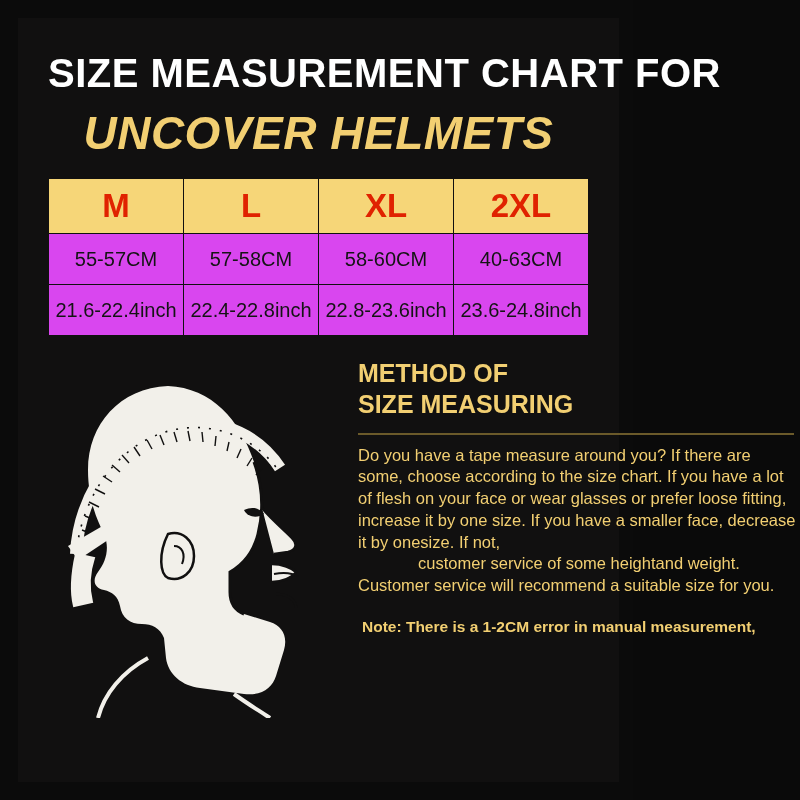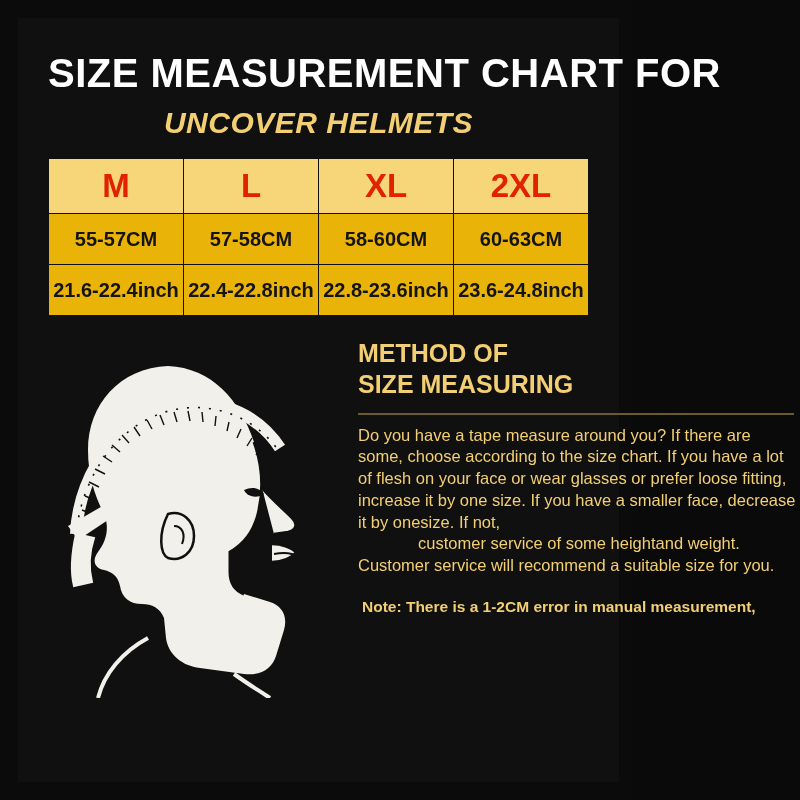--- a/index.html
+++ b/index.html
@@ -36,21 +36,21 @@
     font-size: 40px;
     font-weight: bold;
     letter-spacing: 0.5px;
     line-height: 1.05;
     margin: 8px 0 0 0;
     white-space: nowrap;
   }
   .title-sub {
     text-align: center;
     color: #f2cf72;
-    font-size: 30px;
+    font-size: 46px;
     font-weight: bold;
     font-style: italic;
     letter-spacing: 0.5px;
     margin: 12px 0 0 0;
     white-space: nowrap;
   }
   
   .size-table {
     margin: 18px 0 0 0;
     width: 100%;
@@ -65,25 +65,24 @@
   }
   .row-head td {
     background: #f6d678;
     color: #e02200;
     font-size: 33px;
     font-weight: bold;
     height: 54px;
     line-height: 54px;
   }
   .row-cm td, .row-in td {
-    background: #eab308;
+    background: #d946ef;
     color: #141414;
     height: 50px;
     line-height: 50px;
-    font-weight: bold;
   }
   .row-cm td {
     font-size: 20px;
   }
   .row-in td {
     font-size: 20px;
   }
   
   .lower {
     position: relative;
@@ -152,21 +151,21 @@
           <tr class="row-head">
         <td>M</td>
         <td>L</td>
         <td>XL</td>
         <td>2XL</td>
       </tr>
       <tr class="row-cm">
         <td>55-57CM</td>
         <td>57-58CM</td>
         <td>58-60CM</td>
-        <td>60-63CM</td>
+        <td>40-63CM</td>
       </tr>
       <tr class="row-in">
         <td>21.6-22.4inch</td>
         <td>22.4-22.8inch</td>
         <td>22.8-23.6inch</td>
         <td>23.6-24.8inch</td>
       </tr>
     </tbody>
       </table>
 

